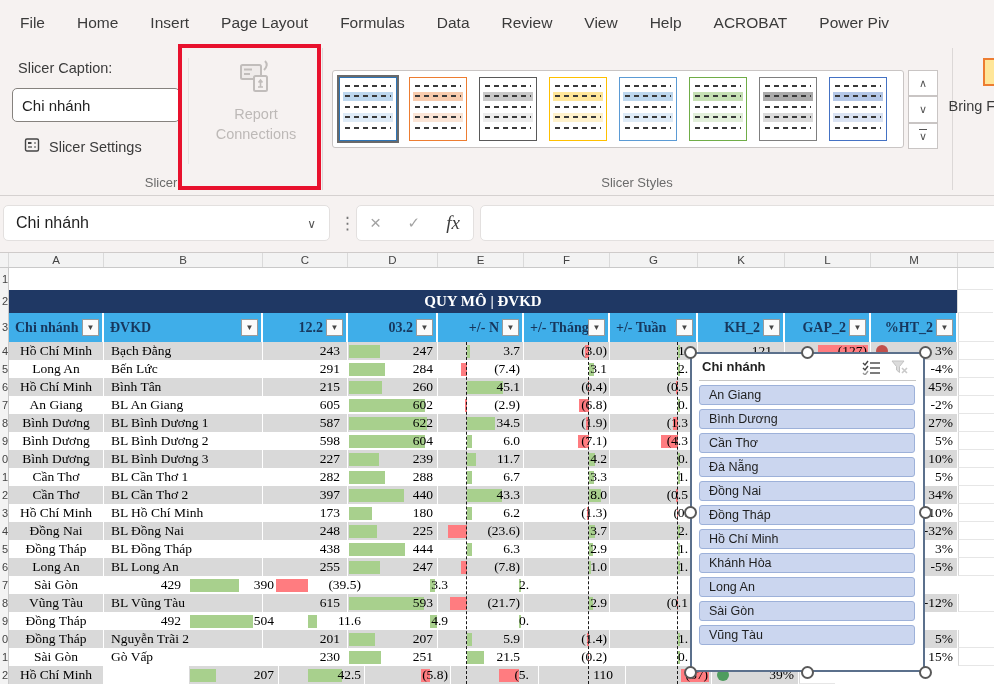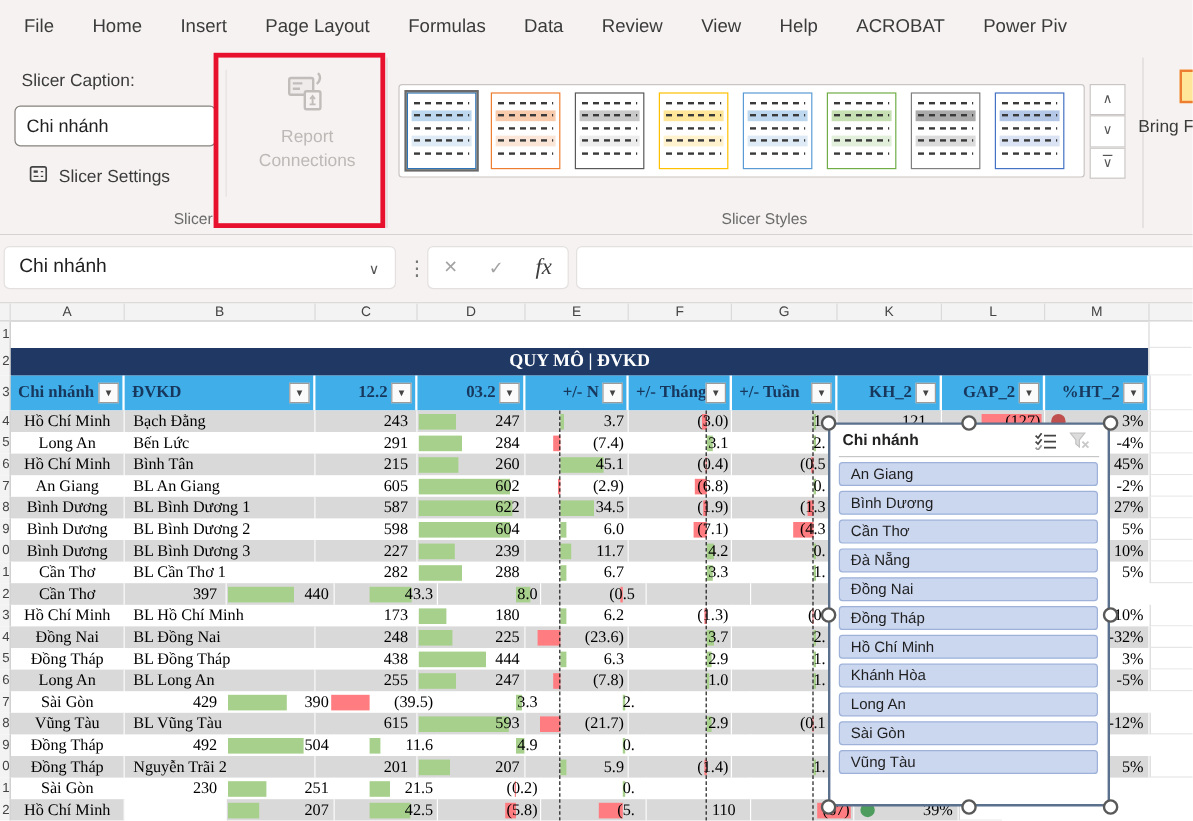--- a/index.html
+++ b/index.html
@@ -611,20 +611,23 @@
           <div class="cell dc" style="width: 87px;"></div>
           <div class="cell dc" style="width: 86px;"></div>
           <div class="cell dc" style="width: 87px;">
             <span class="num" style="right: 4px;">5%</span>
           </div>
           <div class="cell xstrip" style="width: 36px;"></div>
         </div>
         <div class="row dr gray">
           <div class="cell rn" style="width: 9px;">2</div>
           <div class="cell dc" style="width: 95px;"><span class="ctr">Cần Thơ</span></div>
+          <div class="cell dc" style="width: 159px;">
+            <span class="num" style="left: 7px;">BL Cần Thơ 2</span>
+          </div>
           <div class="cell dc" style="width: 85px;">
             <span class="num" style="right: 7px;">397</span>
           </div>
           <div class="cell dc" style="width: 90px;">
             <div class="bar" style="left: 1px; width: 55.3143px; background: rgb(168, 208, 141);"></div>
             <span class="num" style="right: 4px;">440</span>
           </div>
           <div class="cell dc" style="width: 86px;">
             <div class="bar" style="width: 34.64px; background: rgb(168, 208, 141); left: 29px;"></div>
             <span class="num" style="right: 3px;">43.3</span>
@@ -890,20 +893,23 @@
           <div class="cell dc" style="width: 87px;"></div>
           <div class="cell dc" style="width: 86px;"></div>
           <div class="cell dc" style="width: 87px;">
             <span class="num" style="right: 4px;">5%</span>
           </div>
           <div class="cell xstrip" style="width: 36px;"></div>
         </div>
         <div class="row dr white">
           <div class="cell rn" style="width: 9px;">1</div>
           <div class="cell dc" style="width: 95px;"><span class="ctr">Sài Gòn</span></div>
+          <div class="cell dc" style="width: 159px;">
+            <span class="num" style="left: 7px;">Gò Vấp</span>
+          </div>
           <div class="cell dc" style="width: 85px;">
             <span class="num" style="right: 7px;">230</span>
           </div>
           <div class="cell dc" style="width: 90px;">
             <div class="bar" style="left: 1px; width: 31.5543px; background: rgb(168, 208, 141);"></div>
             <span class="num" style="right: 4px;">251</span>
           </div>
           <div class="cell dc" style="width: 86px;">
             <div class="bar" style="width: 17.2px; background: rgb(168, 208, 141); left: 29px;"></div>
             <span class="num" style="right: 3px;">21.5</span>

